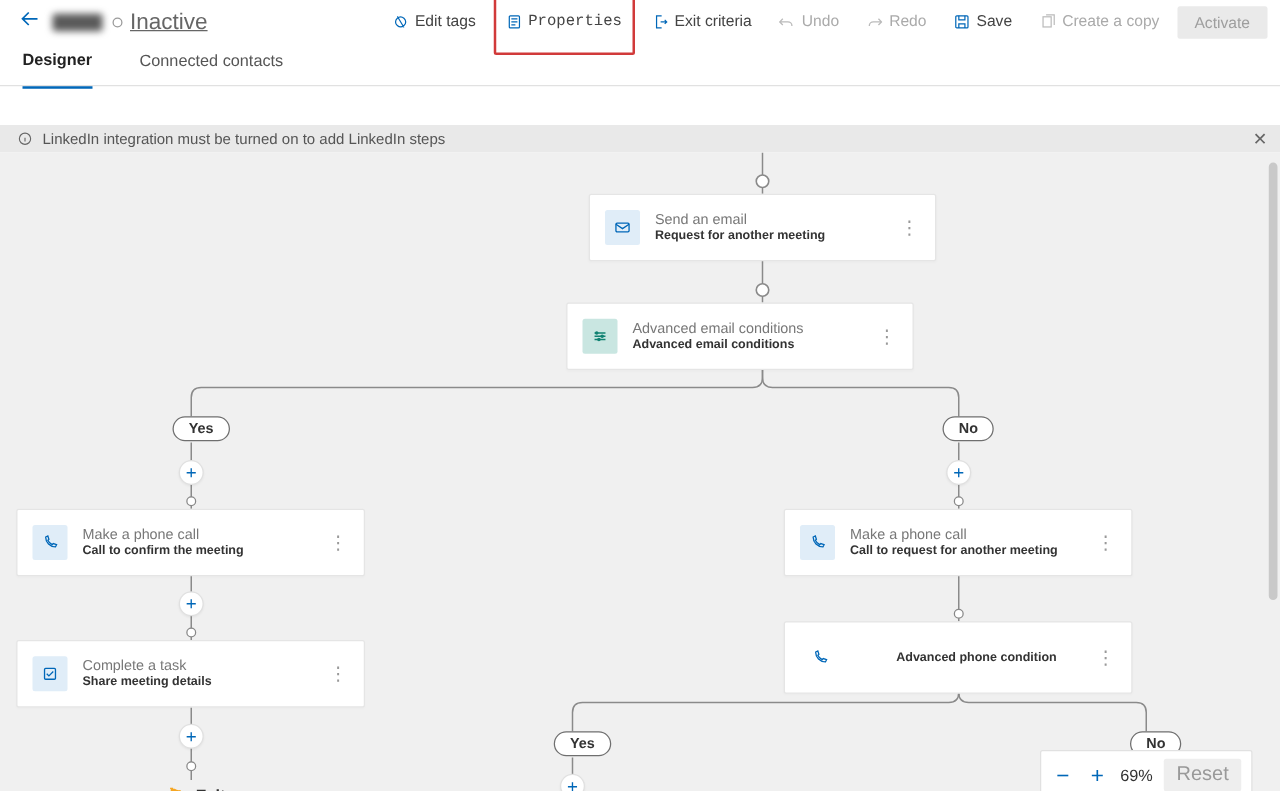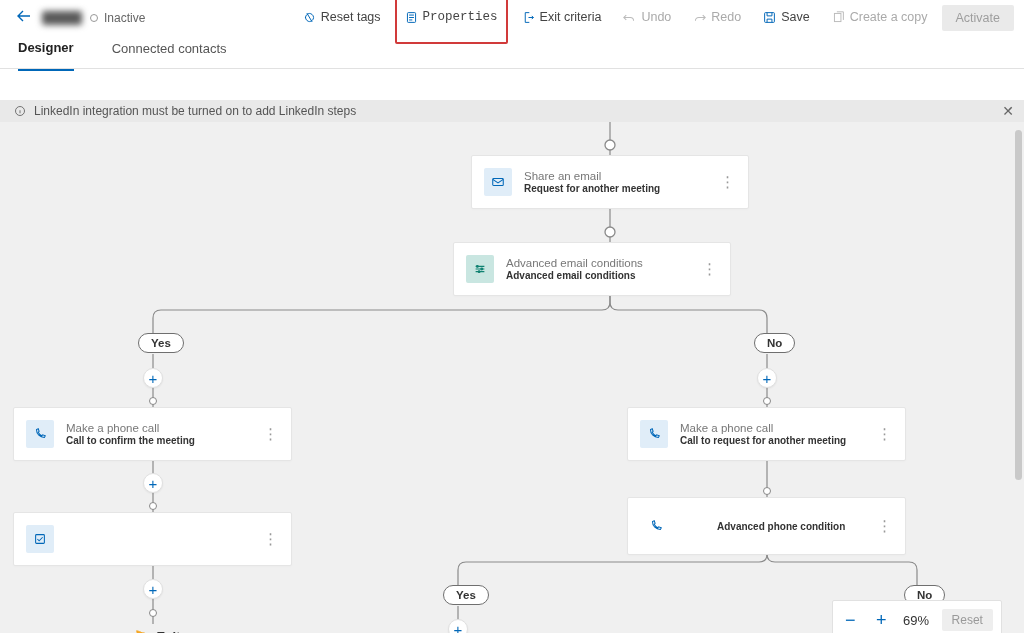--- a/index.html
+++ b/index.html
@@ -33,21 +33,21 @@
     border-radius: 2px;
     margin: 0 8px 0 4px;
   }
   .status-dot {
     width: 8px; height: 8px;
     border: 1px solid #999;
     border-radius: 50%;
     background: #fff;
     margin-right: 6px;
   }
-  .status-text { color: #666; font-size: 12px; }
+  .status-text { color: #666; font-size: 18px; text-decoration: underline; }
   .toolbar {
     display: flex;
     align-items: center;
     gap: 6px;
     margin-left: auto;
   }
   .tbtn {
     display: flex;
     align-items: center;
     gap: 5px;
@@ -144,21 +144,21 @@
     display: flex;
     align-items: center;
     justify-content: space-between;
     padding: 0 8px;
     gap: 8px;
   }
   .zoom-ctrl .zb { font-size: 18px; color: #0067b8; cursor:pointer; padding:0 4px;}
   .zoom-ctrl .zv { font-size: 13px; color: #333;}
   .zoom-ctrl .reset {
     background: #eee; color:#999;
-    padding: 4px 10px; font-size:12px;
+    padding: 4px 10px; font-size:16px;
     border-radius:2px;
     cursor:default;
   }
 
   .hscroll {
     position: absolute;
     left: 4px; bottom: 4px;
     width: 990px; height: 7px;
     background: #e0e0e0;
   }
@@ -268,21 +268,21 @@
   <span class="status-text">Inactive</span>
 
   <div class="toolbar">
     <div class="tbtn">
       <span class="icon">
         <svg viewBox="0 0 16 16" fill="none" stroke="#0067b8" stroke-width="1.2">
             <path d="M2 6 L8 2 L14 6 M3 4.8 L3 14 H13 V4.8" style="display:none"></path>
             <path d="M3 8c0-3 3-5 5-5s5 2 5 5-3 5-5 5-5-2-5-5z M5 3l6 10" stroke-linecap="round"></path>
           </svg>
       </span>
-      <span>Reset tags</span>
+      <span>Edit tags</span>
     </div>
     <div class="tbtn highlighted">
       <span class="icon">
         <svg viewBox="0 0 16 16" fill="none" stroke="#0067b8" stroke-width="1.2">
             <rect x="3" y="2" width="10" height="12" rx="1"></rect>
             <path d="M5 5h6M5 8h6M5 11h4"></path>
           </svg>
       </span>
       <span>Properties</span>
     </div>
@@ -381,21 +381,21 @@
     <div class="small-node" style="left:763px;top:365px;"></div>
 
     <div class="card large m1">
       <div class="icon-box">
         <svg viewBox="0 0 16 16" fill="none" stroke="#0067b8" stroke-width="1.2">
             <rect x="2" y="4" width="12" height="8" rx="1"></rect>
             <path d="M2 5l6 4 6-4"></path>
           </svg>
       </div>
       <div class="texts">
-        <span class="step-type">Share an email</span>
+        <span class="step-type">Send an email</span>
         <span class="step-title">Request for another meeting</span>
       </div>
       <span class="dots">⋮</span>
     </div>
 
     <div class="card large m2">
       <div class="icon-box" style="background:#c9e6e1;color:#108272;">
         <svg viewBox="0 0 16 16" fill="none" stroke="#108272" stroke-width="1.3">
             <path d="M3 5h10M3 8h10M3 11h10"></path>
             <circle cx="5" cy="5" r="1" fill="#108272"></circle>
@@ -432,20 +432,24 @@
       <span class="dots">⋮</span>
     </div>
 
     <div class="card m4">
       <div class="icon-box">
         <svg viewBox="0 0 16 16" fill="none" stroke="#0067b8" stroke-width="1.2">
             <rect x="3" y="3" width="10" height="10" rx="1"></rect>
             <path d="M5 8l2 2 4-4"></path>
           </svg>
       </div>
+      <div class="texts">
+        <span class="step-type">Complete a task</span>
+        <span class="step-title">Share meeting details</span>
+      </div>
       <span class="dots">⋮</span>
     </div>
 
     <div class="card m5">
       <div class="icon-box">
         <svg viewBox="0 0 16 16" fill="none" stroke="#0067b8" stroke-width="1.2">
             <path d="M4 3c0 5 4 9 9 9l1-2-3-1-1 1c-2-1-3-2-4-4l1-1-1-3z"></path>
           </svg>
       </div>
       <div class="texts">

